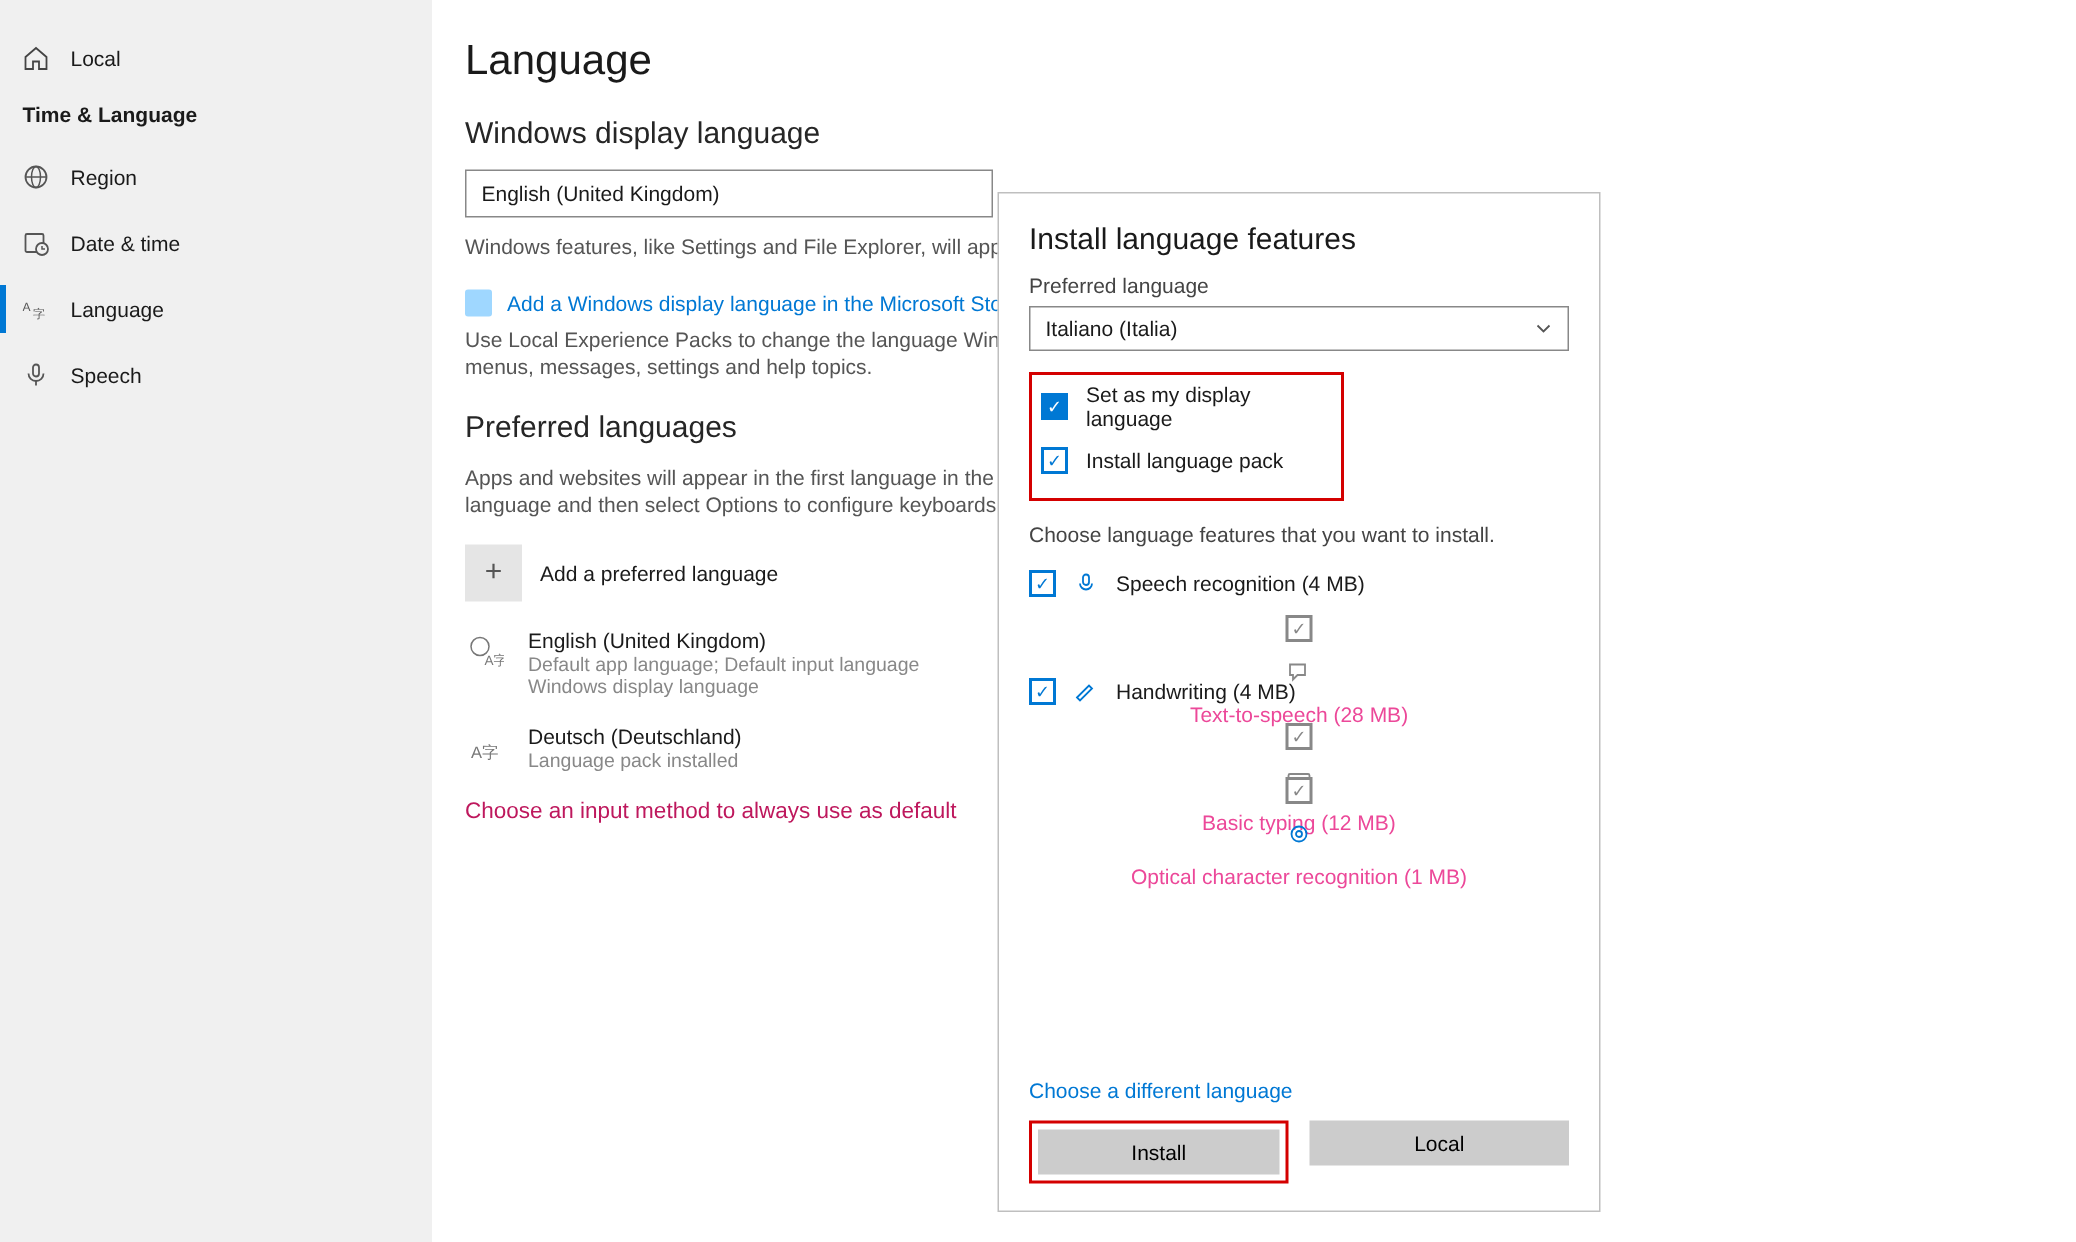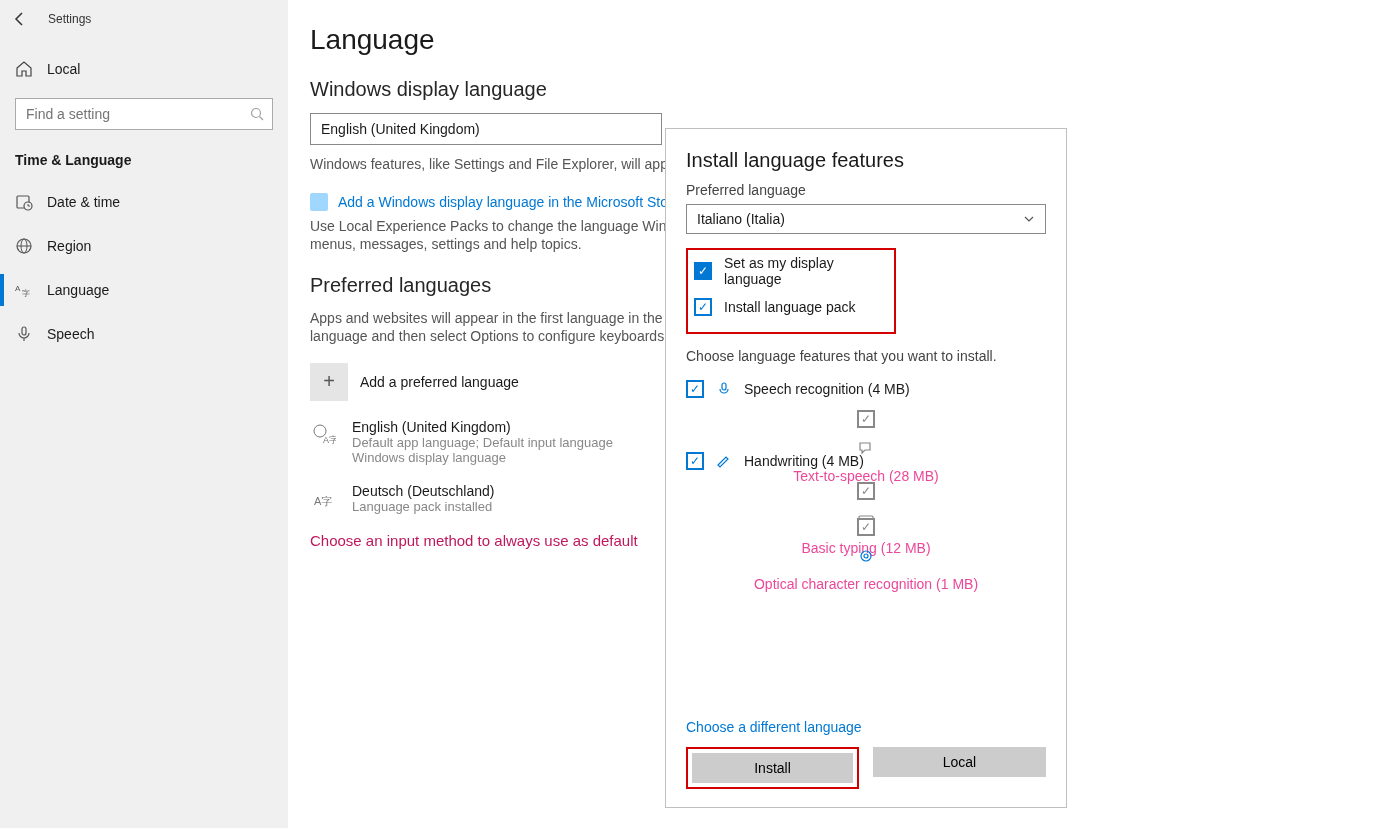--- a/index.html
+++ b/index.html
@@ -168,69 +168,52 @@
     border:2px solid #d40000;
     padding:4px; flex:1;
   }
   .btn-wrap.highlight .btn { width:100%; }
   svg { display:block; }
 </style>
 </head>
 <body>
 
 <div class="sidebar">
-  <div class="top-row">
-    <span class="back-arrow">
-      <svg width="16" height="16" viewBox="0 0 16 16">
-          <path d="M10 2 L4 8 L10 14" stroke="#333" stroke-width="1.5" fill="none"></path>
-        </svg>
-    </span>
-    <span class="settings-label">Settings</span>
-  </div>
 
   <div class="home-row nav-item" style="height:auto;padding-top:30px;padding-bottom:16px;">
     <span class="ico">
       <svg width="18" height="18" viewBox="0 0 18 18">
           <path d="M2 8 L9 2 L16 8 V16 H11 V11 H7 V16 H2 Z" fill="none" stroke="#444" stroke-width="1.2"></path>
         </svg>
     </span>
     <span>Local</span>
   </div>
 
-  <div class="search-box">
-    <input type="text" placeholder="Find a setting" style="">
-    <span class="search-ico">
-      <svg width="14" height="14" viewBox="0 0 14 14">
-          <circle cx="6" cy="6" r="4.5" fill="none" stroke="#666" stroke-width="1.2"></circle>
-          <line x1="9.5" y1="9.5" x2="13" y2="13" stroke="#666" stroke-width="1.2"></line>
-        </svg>
-    </span>
-  </div>
 
   <div class="section-label">Time &amp; Language</div>
 
+  <div class="nav-item">
+    <span class="ico">
+      <svg width="18" height="18" viewBox="0 0 18 18">
+          <circle cx="9" cy="9" r="7" fill="none" stroke="#555" stroke-width="1.2"></circle>
+          <ellipse cx="9" cy="9" rx="3" ry="7" fill="none" stroke="#555" stroke-width="1"></ellipse>
+          <line x1="2" y1="9" x2="16" y2="9" stroke="#555" stroke-width="1"></line>
+        </svg>
+    </span>
+    <span>Region</span>
+  </div>
   <div class="nav-item">
     <span class="ico">
       <svg width="18" height="18" viewBox="0 0 18 18">
           <rect x="2" y="3" width="12" height="12" rx="1" fill="none" stroke="#555" stroke-width="1.2"></rect>
           <circle cx="13" cy="13" r="4" fill="#f0f0f0" stroke="#555" stroke-width="1.2"></circle>
           <path d="M13 11 V13 H15" stroke="#555" stroke-width="1" fill="none"></path>
         </svg>
     </span>
     <span>Date &amp; time</span>
-  </div>
-  <div class="nav-item">
-    <span class="ico">
-      <svg width="18" height="18" viewBox="0 0 18 18">
-          <circle cx="9" cy="9" r="7" fill="none" stroke="#555" stroke-width="1.2"></circle>
-          <ellipse cx="9" cy="9" rx="3" ry="7" fill="none" stroke="#555" stroke-width="1"></ellipse>
-          <line x1="2" y1="9" x2="16" y2="9" stroke="#555" stroke-width="1"></line>
-        </svg>
-    </span>
-    <span>Region</span>
   </div>
   <div class="nav-item active">
     <span class="ico">
       <svg width="18" height="18" viewBox="0 0 18 18">
           <text x="0" y="10" font-size="8" fill="#555">A</text>
           <text x="7" y="15" font-size="8" fill="#555">字</text>
         </svg>
     </span>
     <span>Language</span>
   </div>

